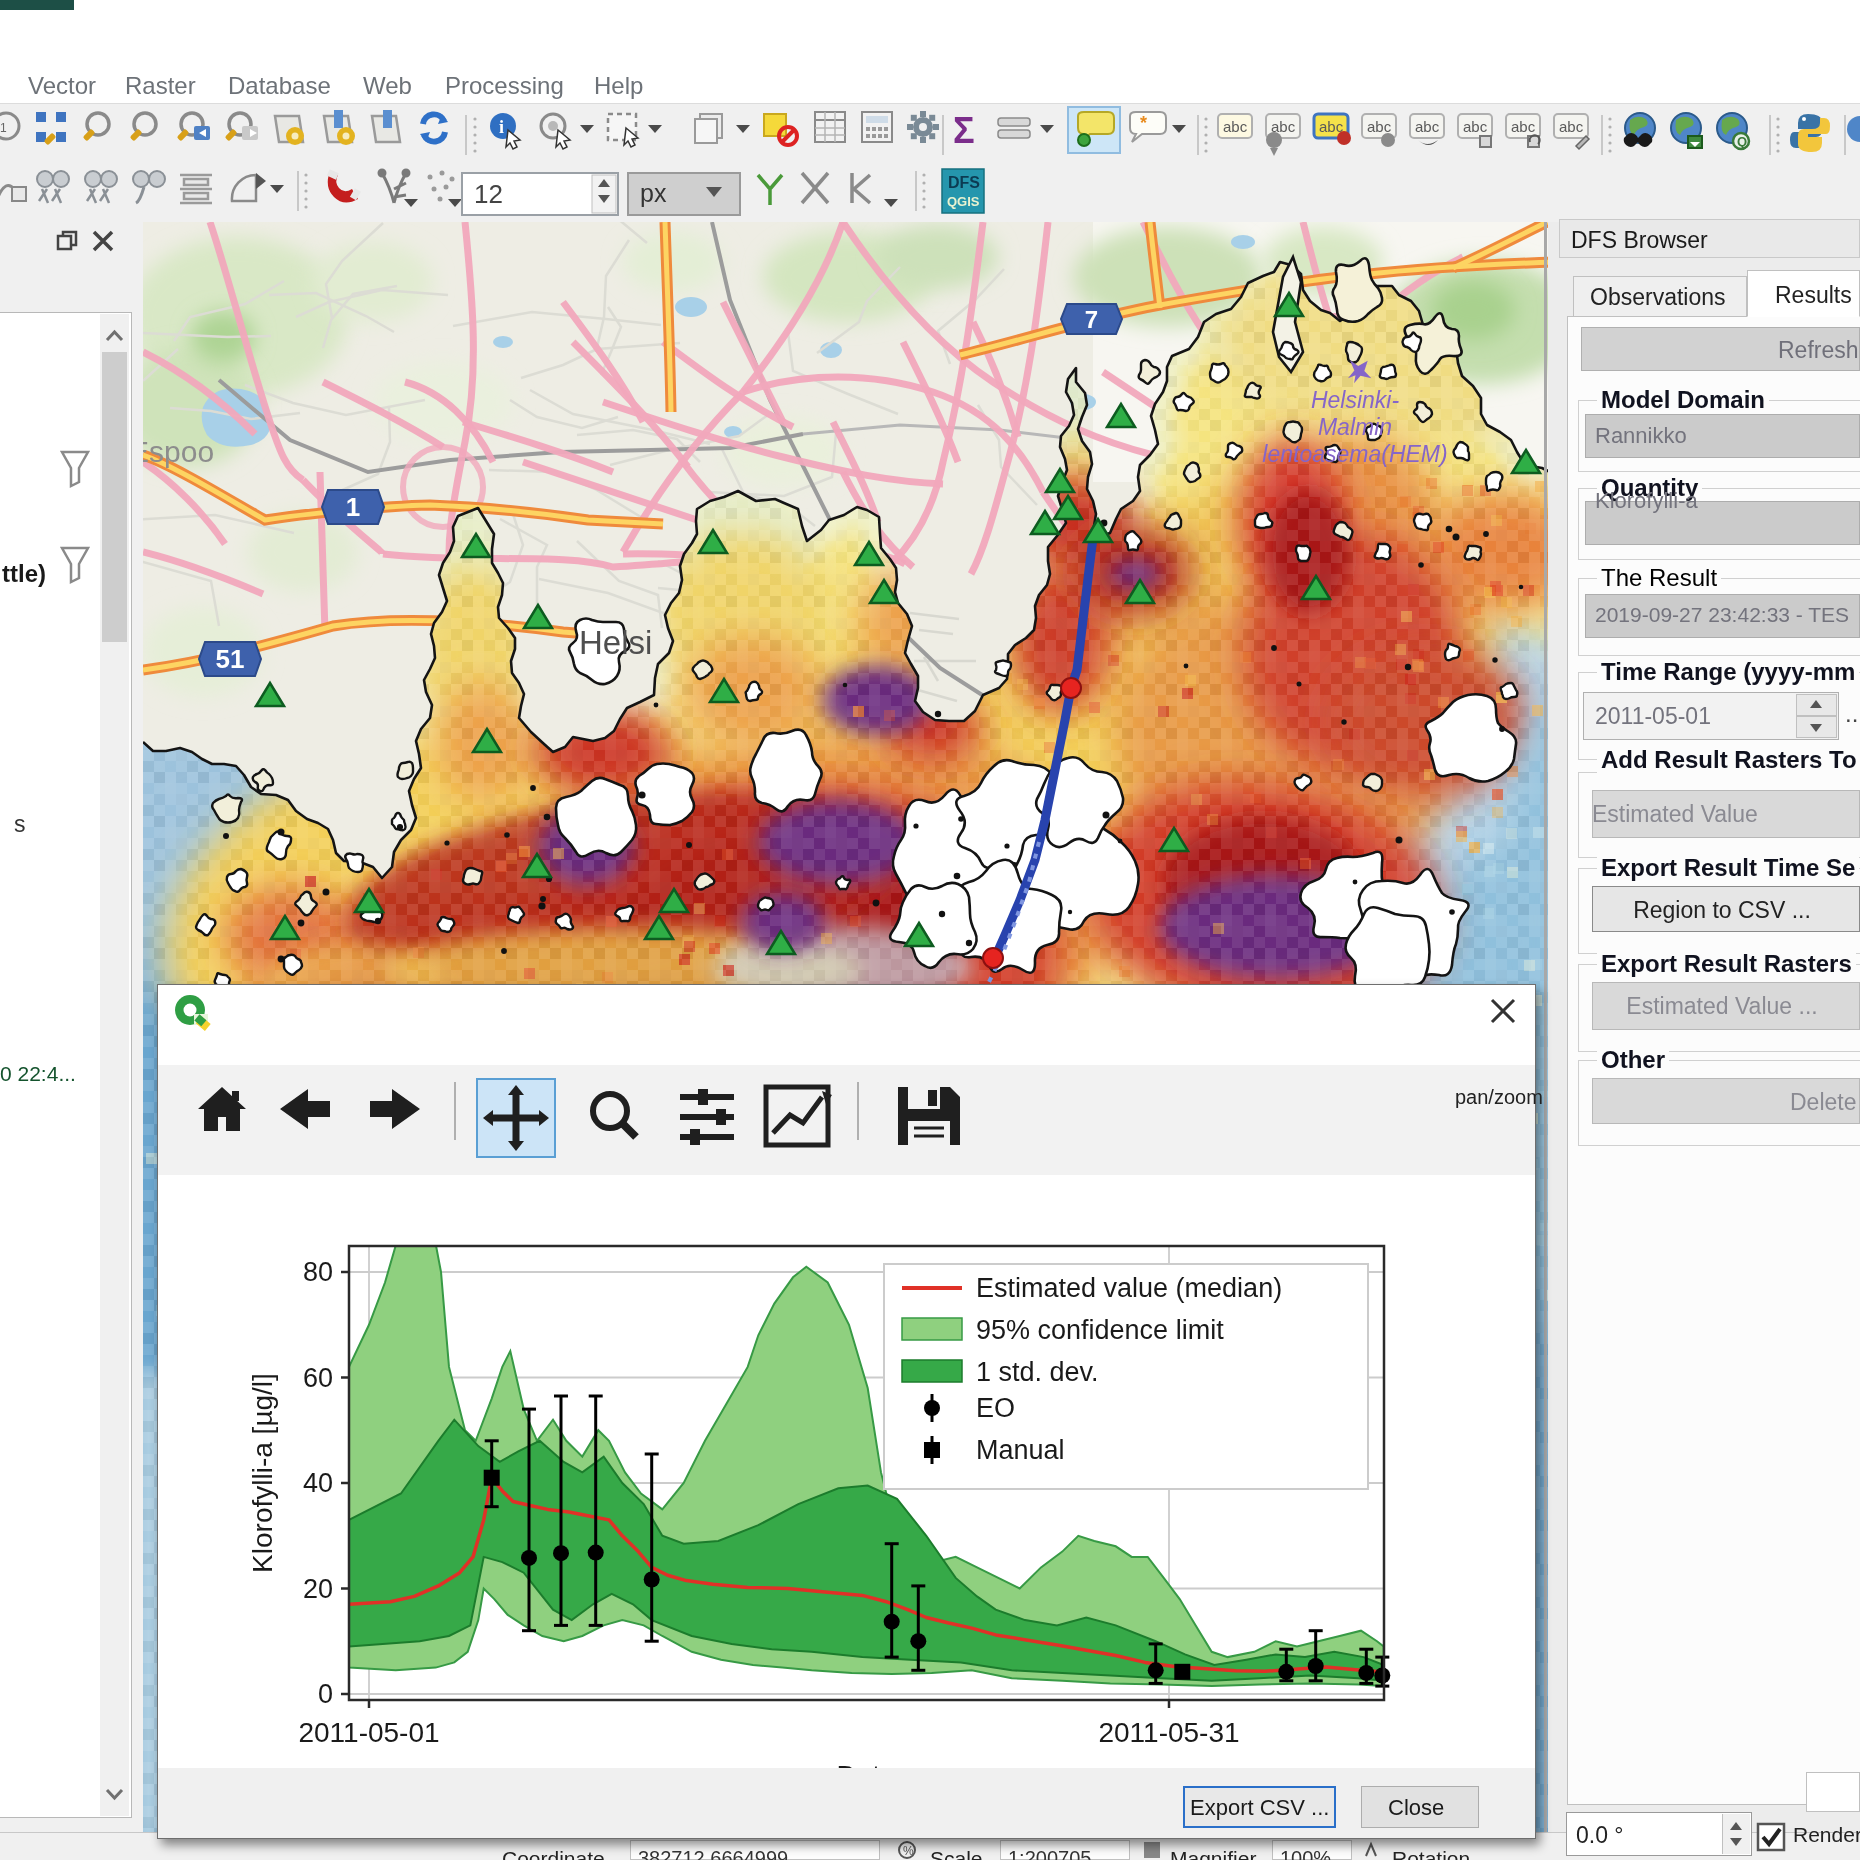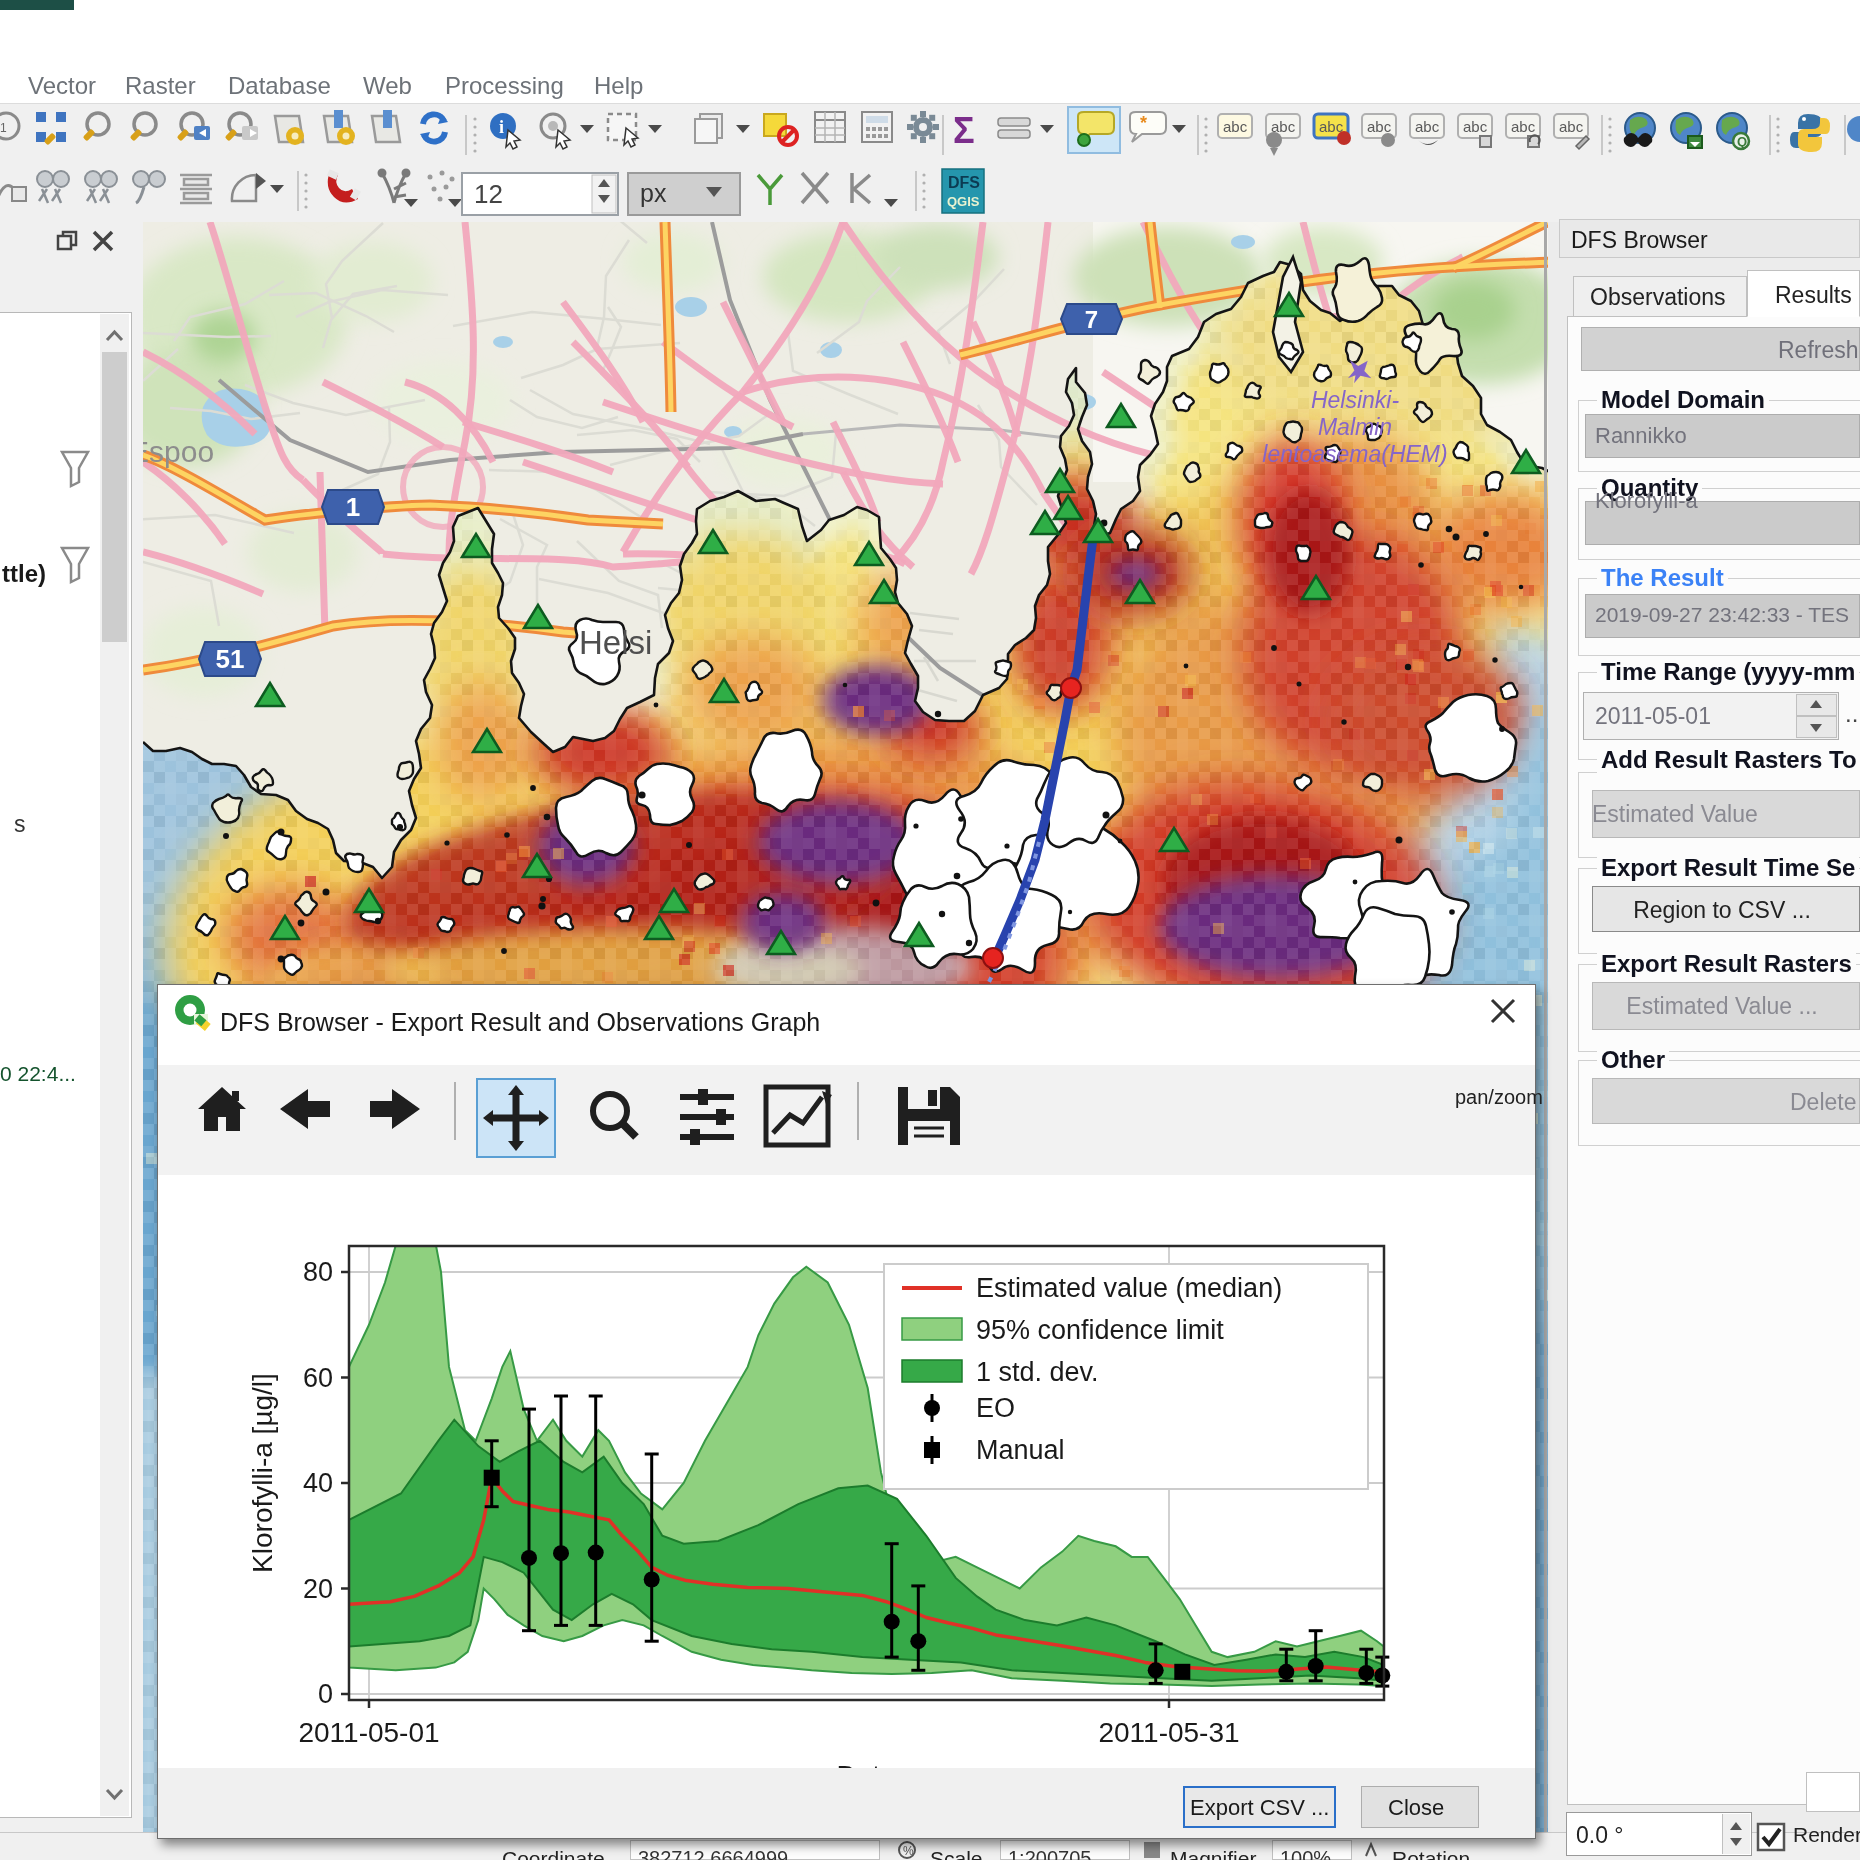--- a/index.html
+++ b/index.html
@@ -941,21 +941,21 @@
     <div class="txt" style="left:1778px;top:337px;font-size:23px;color:#70707a">Refresh</div>
     <div class="abs" style="left:1578px;top:400px;width:282px;height:72px;border:1px solid #d0d0d0;border-right:none"></div>
     <div class="txt" style="left:1597px;top:386px;font-size:24px;font-weight:bold;color:#10121f;background:#fcfcfc;padding:0 4px">Model Domain</div>
     <div class="abs" style="left:1585px;top:414px;width:275px;height:44px;background:#cbcbcb;border:1px solid #adadad"></div>
     <div class="txt" style="left:1595px;top:423px;font-size:22px;color:#73737d">Rannikko</div>
     <div class="abs" style="left:1578px;top:488px;width:282px;height:72px;border:1px solid #d0d0d0;border-right:none"></div>
     <div class="txt" style="left:1597px;top:474px;font-size:24px;font-weight:bold;color:#10121f;background:#fcfcfc;padding:0 4px">Quantity</div>
     <div class="abs" style="left:1585px;top:501px;width:275px;height:44px;background:#cbcbcb;border:1px solid #adadad"></div>
     <div class="txt" style="left:1595px;top:488px;font-size:22px;color:#73737d">Klorofylli-a</div>
     <div class="abs" style="left:1578px;top:578px;width:282px;height:78px;border:1px solid #d0d0d0;border-right:none"></div>
-    <div class="txt" style="left:1597px;top:564px;font-size:24px;font-weight:bold;color:#3b82f6;background:#fcfcfc;padding:0 4px">The Result</div>
+    <div class="txt" style="left:1597px;top:564px;font-size:24px;font-weight:normal;color:#000000;background:#fcfcfc;padding:0 4px">The Result</div>
     <div class="abs" style="left:1585px;top:594px;width:275px;height:44px;background:#cbcbcb;border:1px solid #adadad"></div>
     <div class="txt" style="left:1595px;top:603px;font-size:21px;color:#73737d">2019-09-27 23:42:33 - TES</div>
     <div class="abs" style="left:1578px;top:672px;width:282px;height:88px;border:1px solid #d0d0d0;border-right:none"></div>
     <div class="txt" style="left:1597px;top:658px;font-size:24px;font-weight:bold;color:#10121f;background:#fcfcfc;padding:0 4px">Time Range (yyyy-mm</div>
     <div class="abs" style="left:1583px;top:692px;width:256px;height:48px;background:#f2f2f2;border:1px solid #b0b0b0"></div>
     <div class="txt" style="left:1595px;top:703px;font-size:23px;color:#73737d">2011-05-01</div>
     <div class="abs" style="left:1796px;top:694px;width:41px;height:22px;background:#e8e8e8;border:1px solid #c0c0c0"></div>
     <div class="abs" style="left:1796px;top:716px;width:41px;height:22px;background:#e8e8e8;border:1px solid #c0c0c0"></div>
     <svg class="abs" style="left:1796px;top:694px" width="41" height="44">
       <path d="M14 14 L20 6 L26 14 Z" fill="#555"></path>
@@ -1014,21 +1014,20 @@
     <div class="txt" style="left:1793px;top:1823px;font-size:21px;color:#222">Render</div>
 <div class="abs" style="left:157px;top:984px;width:1379px;height:855px;background:#f0f0f0;border:1px solid #6e6e6e;box-shadow:4px 6px 10px rgba(0,0,0,0.45)"></div>
     <div class="abs" style="left:158px;top:985px;width:1377px;height:80px;background:#ffffff"></div>
     <svg class="abs" style="left:172px;top:992px" width="40" height="40" viewBox="0 0 40 40">
       <circle cx="18" cy="18" r="15" fill="#2f9e44"></circle>
       <circle cx="18" cy="18" r="6.5" fill="#ffffff"></circle>
       <rect x="22" y="22" width="14" height="11" fill="#e8f5dc"></rect>
       <rect x="26" y="26" width="12" height="9" fill="#f5d22e" transform="rotate(40 30 30)"></rect>
       <rect x="24" y="24" width="9" height="8" fill="#2f9e44" transform="rotate(40 28 28)"></rect>
     </svg>
-    <div class="txt" style="left:220px;top:1008px;font-size:25px;color:#1a1a1a">DFS Browser - Export Result and Observations Graph</div>
     <svg class="abs" style="left:1486px;top:994px" width="36" height="36">
       <path d="M6 6 L28 28 M28 6 L6 28" stroke="#333" stroke-width="3"></path>
     </svg>
     <div class="abs" style="left:158px;top:1065px;width:1377px;height:110px;background:#f2f2f2"></div>
     <svg class="abs" style="left:158px;top:1065px" width="1377" height="110" viewBox="0 0 1377 110">
       <path d="M40 44 L64 22 L88 44 L82 44 L82 66 L68 66 L68 52 L60 52 L60 66 L46 66 L46 44 Z" fill="#1f1f1f"></path>
       <rect x="74" y="26" width="7" height="10" fill="#1f1f1f"></rect>
       <path d="M122 44 L150 24 L150 36 L172 36 L172 52 L150 52 L150 64 Z" fill="#1f1f1f"></path>
       <path d="M262 44 L234 24 L234 36 L212 36 L212 52 L234 52 L234 64 Z" fill="#1f1f1f"></path>
       <line x1="297" y1="17" x2="297" y2="75" stroke="#b0b0b0" stroke-width="2"></line>

